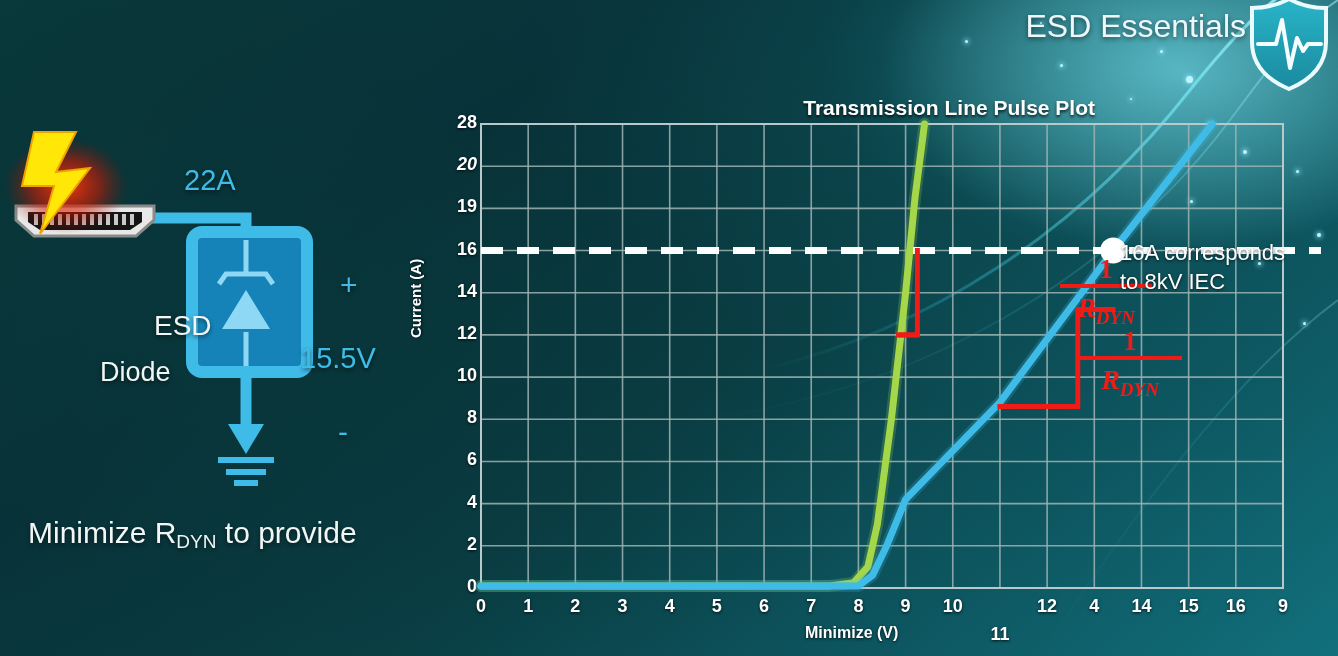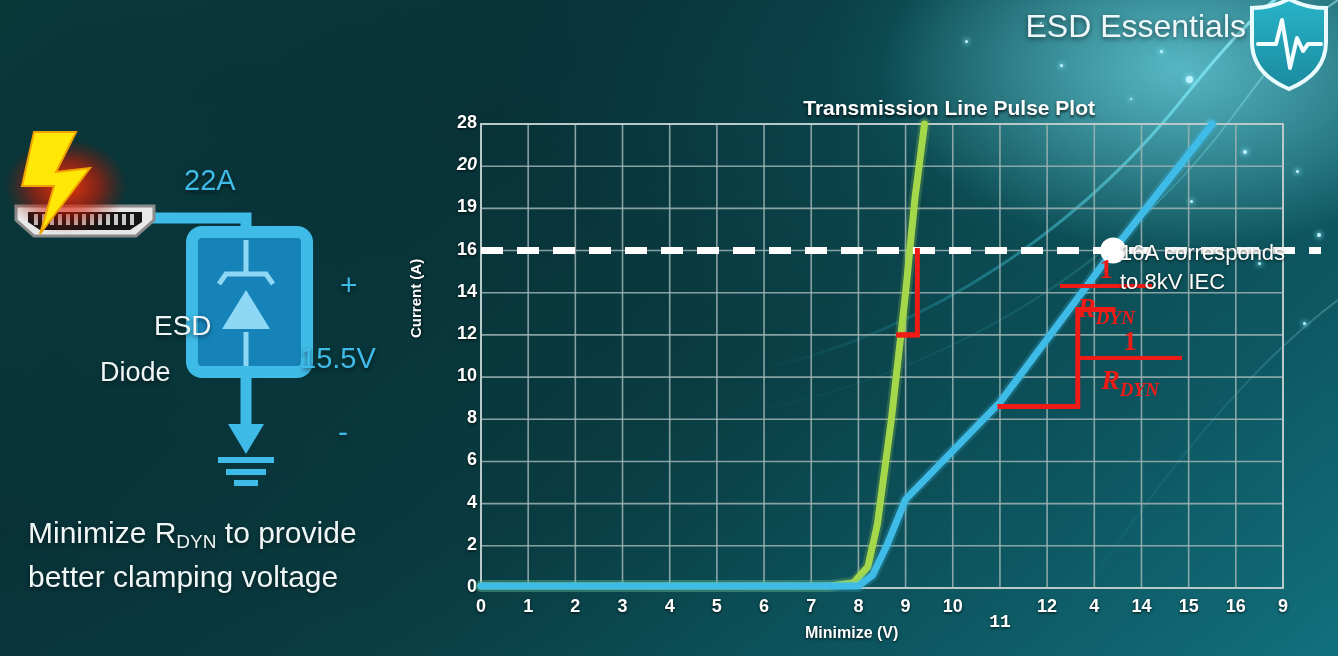--- a/index.html
+++ b/index.html
@@ -211,21 +211,21 @@
     <div class="clabel" id="lbl-22a">22A</div>
     <div class="clabel" id="lbl-155v">15.5V</div>
     <div class="clabel" id="lbl-plus">+</div>
     <div class="clabel" id="lbl-minus">-</div>
     <div class="clabel" id="lbl-esd">ESD</div>
     <div class="clabel" id="lbl-diode">Diode</div>
   </div>
 
   <div id="caption">
     <span>Minimize R</span><sub>DYN</sub><span> to provide</span><br>
-    <span>better clamping voltage</span><br>
+    <br>
   </div>
 
   <div id="chart">
 
     <div id="chart-title">Transmission Line Pulse Plot</div>
     <div id="ylabel">Current (A)</div>
     <div id="xlabel">Minimize (V)</div>
 
     <div id="ytick-host">
         <div class="ytick" style="left: 18px; width: 44px; top: 488px;">0</div>
@@ -246,21 +246,21 @@
         <div class="xtick" style="left: 98.1765px; top: 508px;">1</div>
         <div class="xtick" style="left: 145.353px; top: 508px;">2</div>
         <div class="xtick" style="left: 192.529px; top: 508px;">3</div>
         <div class="xtick" style="left: 239.706px; top: 508px;">4</div>
         <div class="xtick" style="left: 286.882px; top: 508px;">5</div>
         <div class="xtick" style="left: 334.059px; top: 508px;">6</div>
         <div class="xtick" style="left: 381.235px; top: 508px;">7</div>
         <div class="xtick" style="left: 428.412px; top: 508px;">8</div>
         <div class="xtick" style="left: 475.588px; top: 508px;">9</div>
         <div class="xtick" style="left: 522.765px; top: 508px;">10</div>
-        <div class="xtick" style="left: 569.941px; top: 524px; font-family: Liberation Mono, monospace;">11</div>
+        <div class="xtick" style="left: 569.941px; top: 536px;">11</div>
         <div class="xtick" style="left: 617.118px; top: 508px;">12</div>
         <div class="xtick" style="left: 664.294px; top: 508px;">4</div>
         <div class="xtick" style="left: 711.471px; top: 508px;">14</div>
         <div class="xtick" style="left: 758.647px; top: 508px;">15</div>
         <div class="xtick" style="left: 805.824px; top: 508px;">16</div>
         <div class="xtick" style="left: 853px; top: 508px;">9</div>
       </div>
 
     <svg id="plot" style="position:absolute;left:66px;top:36px;width:802px;height:464px;overflow:visible;" viewBox="0 0 802 464">
       <g id="gridlines">

